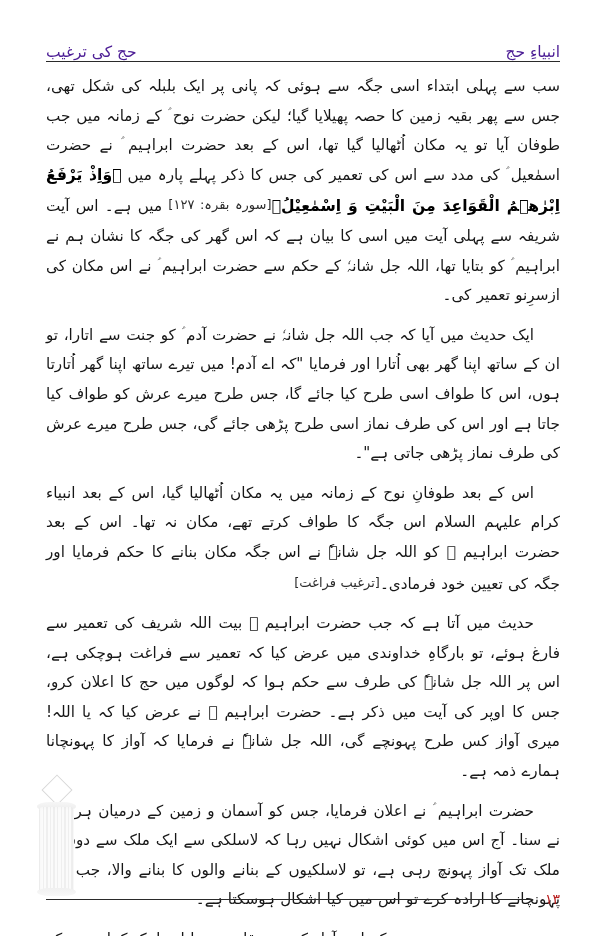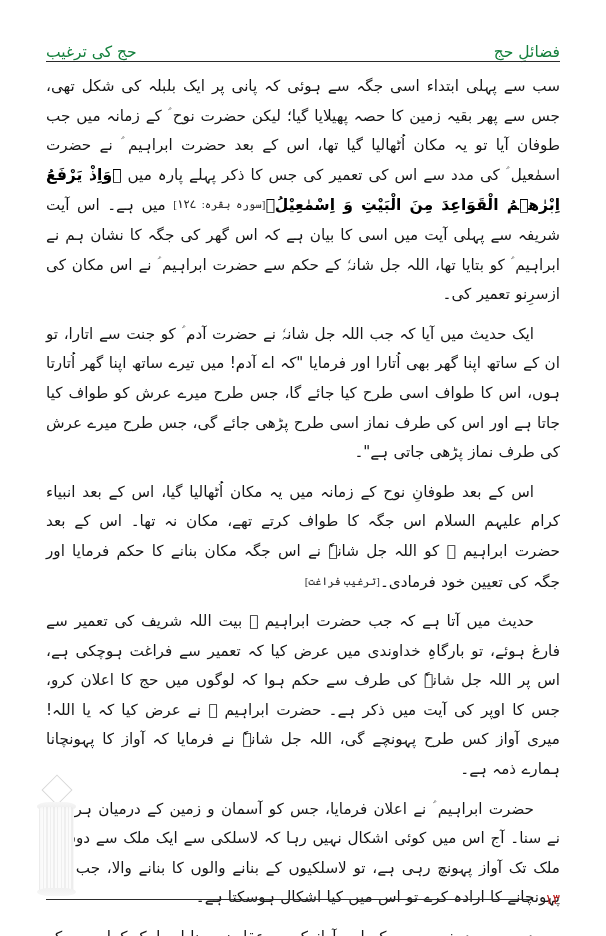--- a/index.html
+++ b/index.html
@@ -32,21 +32,21 @@
     height: 26px;
     display: flex;
     flex-direction: row;
     align-items: flex-end;
     justify-content: space-between;
   }
   .header-left,
   .header-right {
     font-size: 15.5px;
     line-height: 1.2;
-    color: #15803d;
+    color: #4c1d95;
     white-space: nowrap;
     direction: rtl;
     unicode-bidi: embed;
   }
   .header-rule {
     position: absolute;
     top: 61px;
     left: 46px;
     right: 46px;
     height: 0;
@@ -82,26 +82,25 @@
 
   .ayah {
     font-size: 15.6px;
     font-weight: 600;
     letter-spacing: 0.2px;
     color: #000;
     direction: rtl;
     unicode-bidi: embed;
   }
   .ref {
-    font-size: 11px;
+    font-size: 13px;
     color: #2b2b2b;
     direction: rtl;
     unicode-bidi: embed;
     vertical-align: 2px;
-    font-family: Liberation Serif, serif;
   }
 
   
   .pillar {
     position: absolute;
     left: 37px;
     bottom: 42px;
     width: 39px;
     height: 97px;
     pointer-events: none;
@@ -174,21 +173,21 @@
     height: 0;
     border-top: 1.1px solid #2a2a2a;
   }
 </style>
 </head>
 <body>
 
 <div class="page">
 
   <div class="header">
-    <span class="header-left">فضائلِ حج</span>
+    <span class="header-left">انبیاءِ حج</span>
     <span class="header-right">حج کی ترغیب</span>
   </div>
   <div class="header-rule"></div>
 
   <div class="content">
 
     <p class="para no-indent"><span>سب سے پہلی ابتداء اسی جگہ سے ہوئی کہ پانی پر ایک بلبلہ کی شکل تھی، جس سے پھر بقیہ زمین کا حصہ پھیلایا گیا؛ لیکن حضرت نوح ؑ کے زمانہ میں جب طوفان آیا تو یہ مکان اُٹھالیا گیا تھا، اس کے بعد حضرت ابراہیم ؑ نے حضرت اسمٰعیل ؑ کی مدد سے اس کی تعمیر کی جس کا ذکر پہلے پارہ میں </span><span class="ayah">﴿وَاِذْ یَرْفَعُ اِبْرٰھٖمُ الْقَوَاعِدَ مِنَ الْبَیْتِ وَ اِسْمٰعِیْلُ﴾</span><span class="ref">[سورہ بقرہ: ۱۲۷]</span><span> میں ہے۔ اس آیت شریفہ سے پہلی آیت میں اسی کا بیان ہے کہ اس گھر کی جگہ کا نشان ہم نے ابراہیم ؑ کو بتایا تھا، اللہ جل شانہٗ کے حکم سے حضرت ابراہیم ؑ نے اس مکان کی ازسرِنو تعمیر کی۔</span></p>
 
     <p class="para"><span>ایک حدیث میں آیا کہ جب اللہ جل شانہٗ نے حضرت آدم ؑ کو جنت سے اتارا، تو ان کے ساتھ اپنا گھر بھی اُتارا اور فرمایا "کہ اے آدم! میں تیرے ساتھ اپنا گھر اُتارتا ہوں، اس کا طواف اسی طرح کیا جائے گا، جس طرح میرے عرش کو طواف کیا جاتا ہے اور اس کی طرف نماز اسی طرح پڑھی جائے گی، جس طرح میرے عرش کی طرف نماز پڑھی جاتی ہے"۔</span></p>
 

